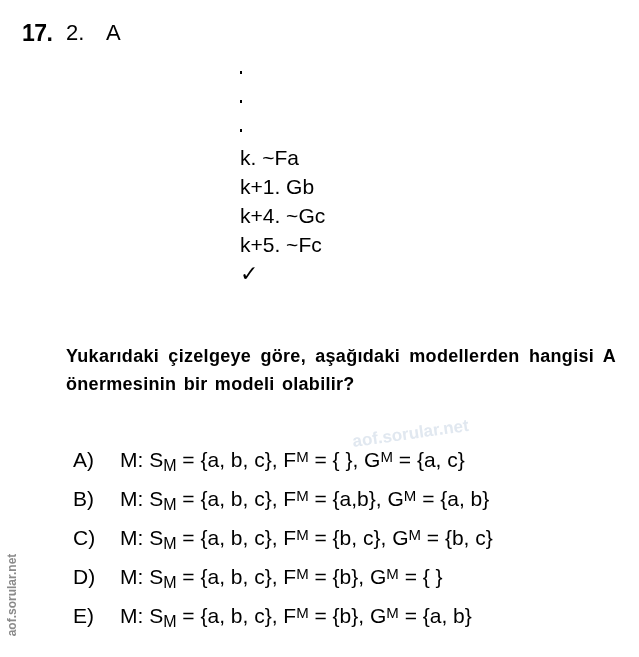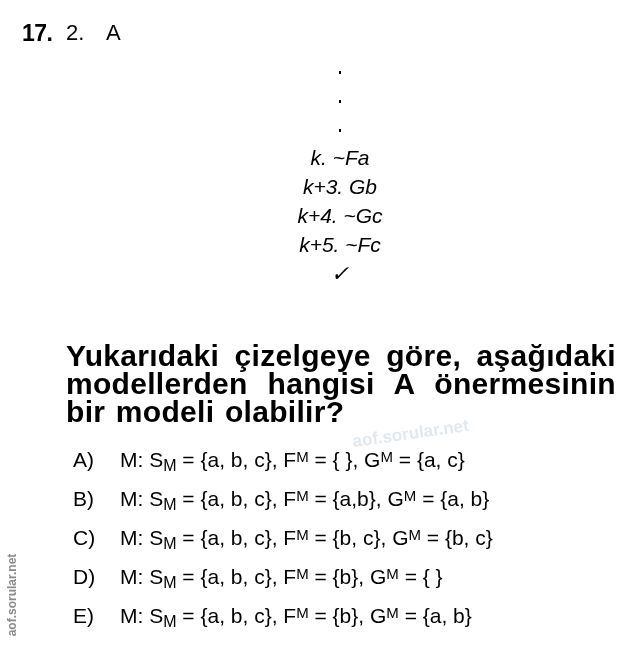--- a/index.html
+++ b/index.html
@@ -1,46 +1,46 @@
 <!DOCTYPE html>
 <html><head>
 <meta charset="utf-8">
 <style>
   html, body { margin: 0; padding: 0; background: #ffffff; }
   body { width: 639px; height: 657px; position: relative; overflow: hidden; font-family: "Liberation Sans", sans-serif; color: #000; }
   .abs { position: absolute; }
   .qnum { left: 22px; top: 20px; font-size: 23px; font-weight: bold; letter-spacing: -0.5px; }
   .sub { left: 66px; top: 20px; font-size: 22px; }
   .prop { left: 106px; top: 20px; font-size: 22px; }
-  .tableau { left: 240px; width: 200px; top: 56px; text-align: center; font-size: 21px; line-height: 29px; font-style: italic; }
+  .tableau { left: 240px; width: 200px; top: 56px; font-size: 21px; line-height: 29px; }
   .dot { height: 29px; line-height: 29px; }
   .dot span { display: inline-block; width: 2px; height: 3px; background: #000; vertical-align: middle; }
   .check { font-size: 22px; }
-  .question { left: 66px; top: 342px; width: 550px; font-size: 30px; font-weight: bold; line-height: 28px; text-align: justify; text-align-last: left; word-spacing: 2px; letter-spacing: 0.3px; }
+  .question { left: 66px; top: 342px; width: 550px; font-size: 18px; font-weight: bold; line-height: 28px; text-align: justify; text-align-last: left; word-spacing: 2px; letter-spacing: 0.3px; }
   .options { left: 73px; top: 448px; font-size: 21px; }
   .opt { height: 39px; display: flex; align-items: baseline; }
   .opt-letter { width: 47px; }
   .opt-text sub { font-size: 16px; vertical-align: -4px; }
   .opt-text sup { font-size: 15px; vertical-align: 5px; }
   .wm-side { left: -48px; top: 588px; transform: rotate(-90deg); transform-origin: center; width: 120px; text-align: center; font-size: 12px; font-weight: bold; color: #8a8a8a; }
   .wm-center { left: 352px; top: 424px; transform: rotate(-8deg); font-size: 17px; font-weight: bold; color: #e1e8f0; }
 </style>
 </head>
 <body>
 
 <div class="abs qnum">17.</div>
 <div class="abs sub">2.</div>
 <div class="abs prop">A</div>
 
 <div class="abs tableau">
   <div class="dot"><span></span></div>
   <div class="dot"><span></span></div>
   <div class="dot"><span></span></div>
   <div>k. ~Fa</div>
-  <div>k+3. Gb</div>
+  <div>k+1. Gb</div>
   <div>k+4. ~Gc</div>
   <div>k+5. ~Fc</div>
   <div class="check">✓</div>
 </div>
 
 <div class="abs question">Yukarıdaki çizelgeye göre, aşağıdaki modellerden hangisi A önermesinin bir modeli olabilir?</div>
 
 <div class="abs wm-center">aof.sorular.net</div>
 
 <div class="abs options">

